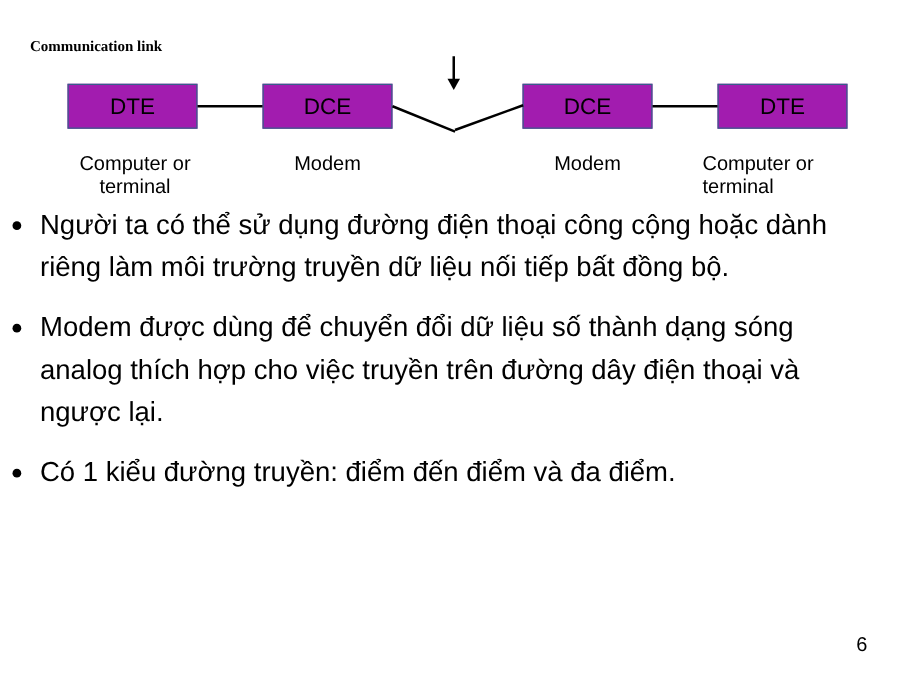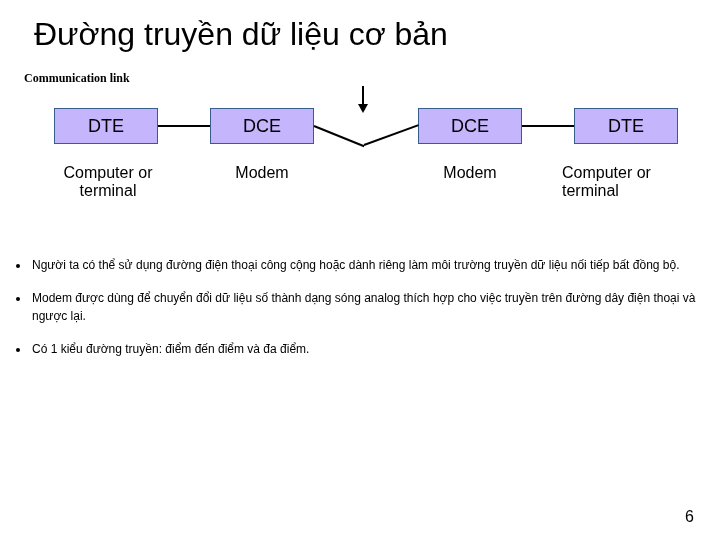--- a/index.html
+++ b/index.html
@@ -1,49 +1,48 @@
 <!DOCTYPE html>
 <html><head>
 <meta charset="utf-8">
 <style>
   * { box-sizing: border-box; margin: 0; padding: 0; }
   html, body { width: 720px; height: 540px; font-family: Arial, "Helvetica Neue", sans-serif; background: #fff; color: #000; }
   .slide { width: 720px; height: 540px; position: relative; padding: 12px 18px 12px 44px; }
   .title { font-size: 32px; font-weight: 400; letter-spacing: 0px; margin-top: 4px; margin-left: -10px; }
   .comm-label { text-align: left; font-size: 12px; font-weight: 700; margin-top: 18px; margin-left: -20px; font-family: Liberation Serif, serif; }
   .diagram { position: relative; width: 640px; height: 64px; margin-top: 8px; margin-left: -6px; }
-  .box { position: absolute; top: 14px; height: 36px; background: #c4b5fd; border: 1px solid #385d8a; display: flex; align-items: center; justify-content: center; font-size: 18px; font-weight: 400; }
+  .box { position: absolute; top: 14px; height: 36px; background: #a21caf; border: 1px solid #385d8a; display: flex; align-items: center; justify-content: center; font-size: 18px; font-weight: 400; }
   .b1 { left: 16px;  width: 104px; }
   .b2 { left: 172px; width: 104px; }
   .b3 { left: 380px; width: 104px; }
   .b4 { left: 536px; width: 104px; }
   .hline { position: absolute; top: 31px; height: 2px; background: #000; }
   .l12 { left: 120px; width: 52px; }
   .l34 { left: 484px; width: 52px; }
   .vee { position: absolute; top: 31px; height: 2px; background: #000; transform-origin: left center; }
   .v-left  { left: 276px; width: 54px; transform: rotate(22deg); }
   .v-right { left: 326px; width: 58px; transform-origin: left center; transform: rotate(-20deg); top: 50px; }
   .arrow-line { position: absolute; width: 2px; background: #000; left: 324px; top: -8px; height: 22px; }
   .arrow-head { position: absolute; left: 320px; top: 10px; width: 0; height: 0; border-left: 5px solid transparent; border-right: 5px solid transparent; border-top: 9px solid #000; }
   .labels { position: relative; width: 640px; margin-left: -6px; display: flex; margin-top: 6px; font-size: 16px; }
   .lab { position: absolute; text-align: center; line-height: 1.15; }
   .lab1 { left: 0px;   width: 140px; }
   .lab2 { left: 168px; width: 112px; }
   .lab3 { left: 376px; width: 112px; }
   .lab4 { left: 516px; width: 140px; text-align: left; padding-left: 8px;}
-  .bullets { margin-top: 92px; font-size: 12px; line-height: 1.55; }
+  .bullets { margin-top: 40px; font-size: 22px; line-height: 1.55; }
   .bullets li { margin-bottom: 14px; list-style: disc; margin-left: -14px; padding-left: 2px;}
   .pagenum { position: absolute; right: 26px; bottom: 14px; font-size: 16px; }
 </style>
 </head>
 <body>
 
 <div class="slide">
 
-  <h1 class="title">Đường truyền dữ liệu cơ bản</h1>
 
   <div class="comm-label">Communication link</div>
 
   <div class="diagram">
     <div class="arrow-line"></div>
     <div class="arrow-head"></div>
 
     <div class="box b1">DTE</div>
     <div class="box b2">DCE</div>
     <div class="box b3">DCE</div>

